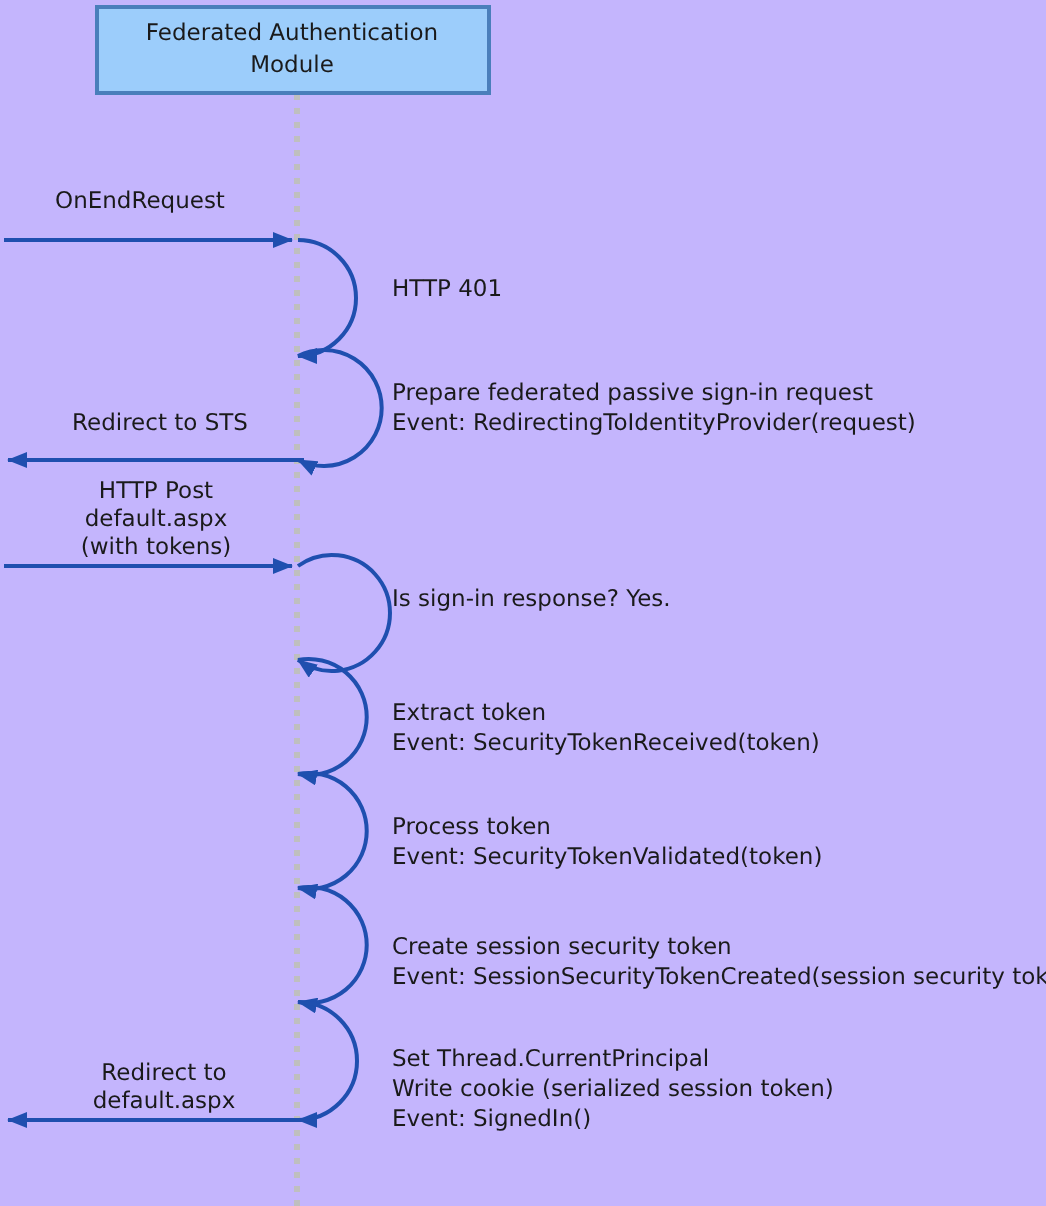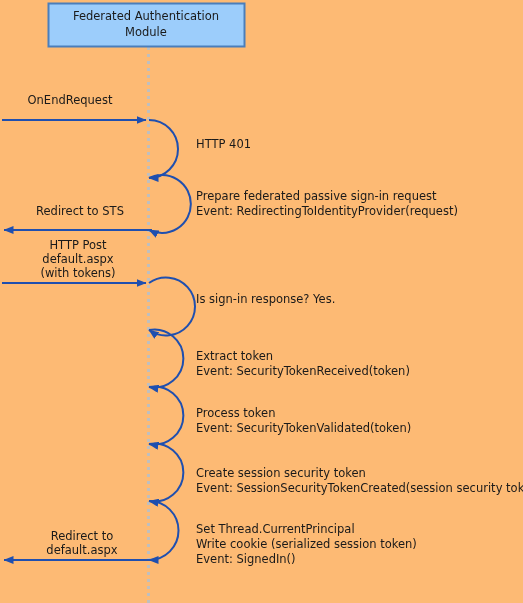--- a/index.html
+++ b/index.html
@@ -7,21 +7,21 @@
     padding: 0;
     background: #ffffff;
   }
   body {
     font-family: "DejaVu Sans", sans-serif;
   }
   #diagram-root {
     position: relative;
     width: 523px;
     height: 603px;
-    background: #fdba74;
+    background: #c4b5fd;
     overflow: hidden;
   }
   #seq-svg {
     position: absolute;
     left: 0;
     top: 0;
     width: 523px;
     height: 603px;
   }
   .participant-title {

